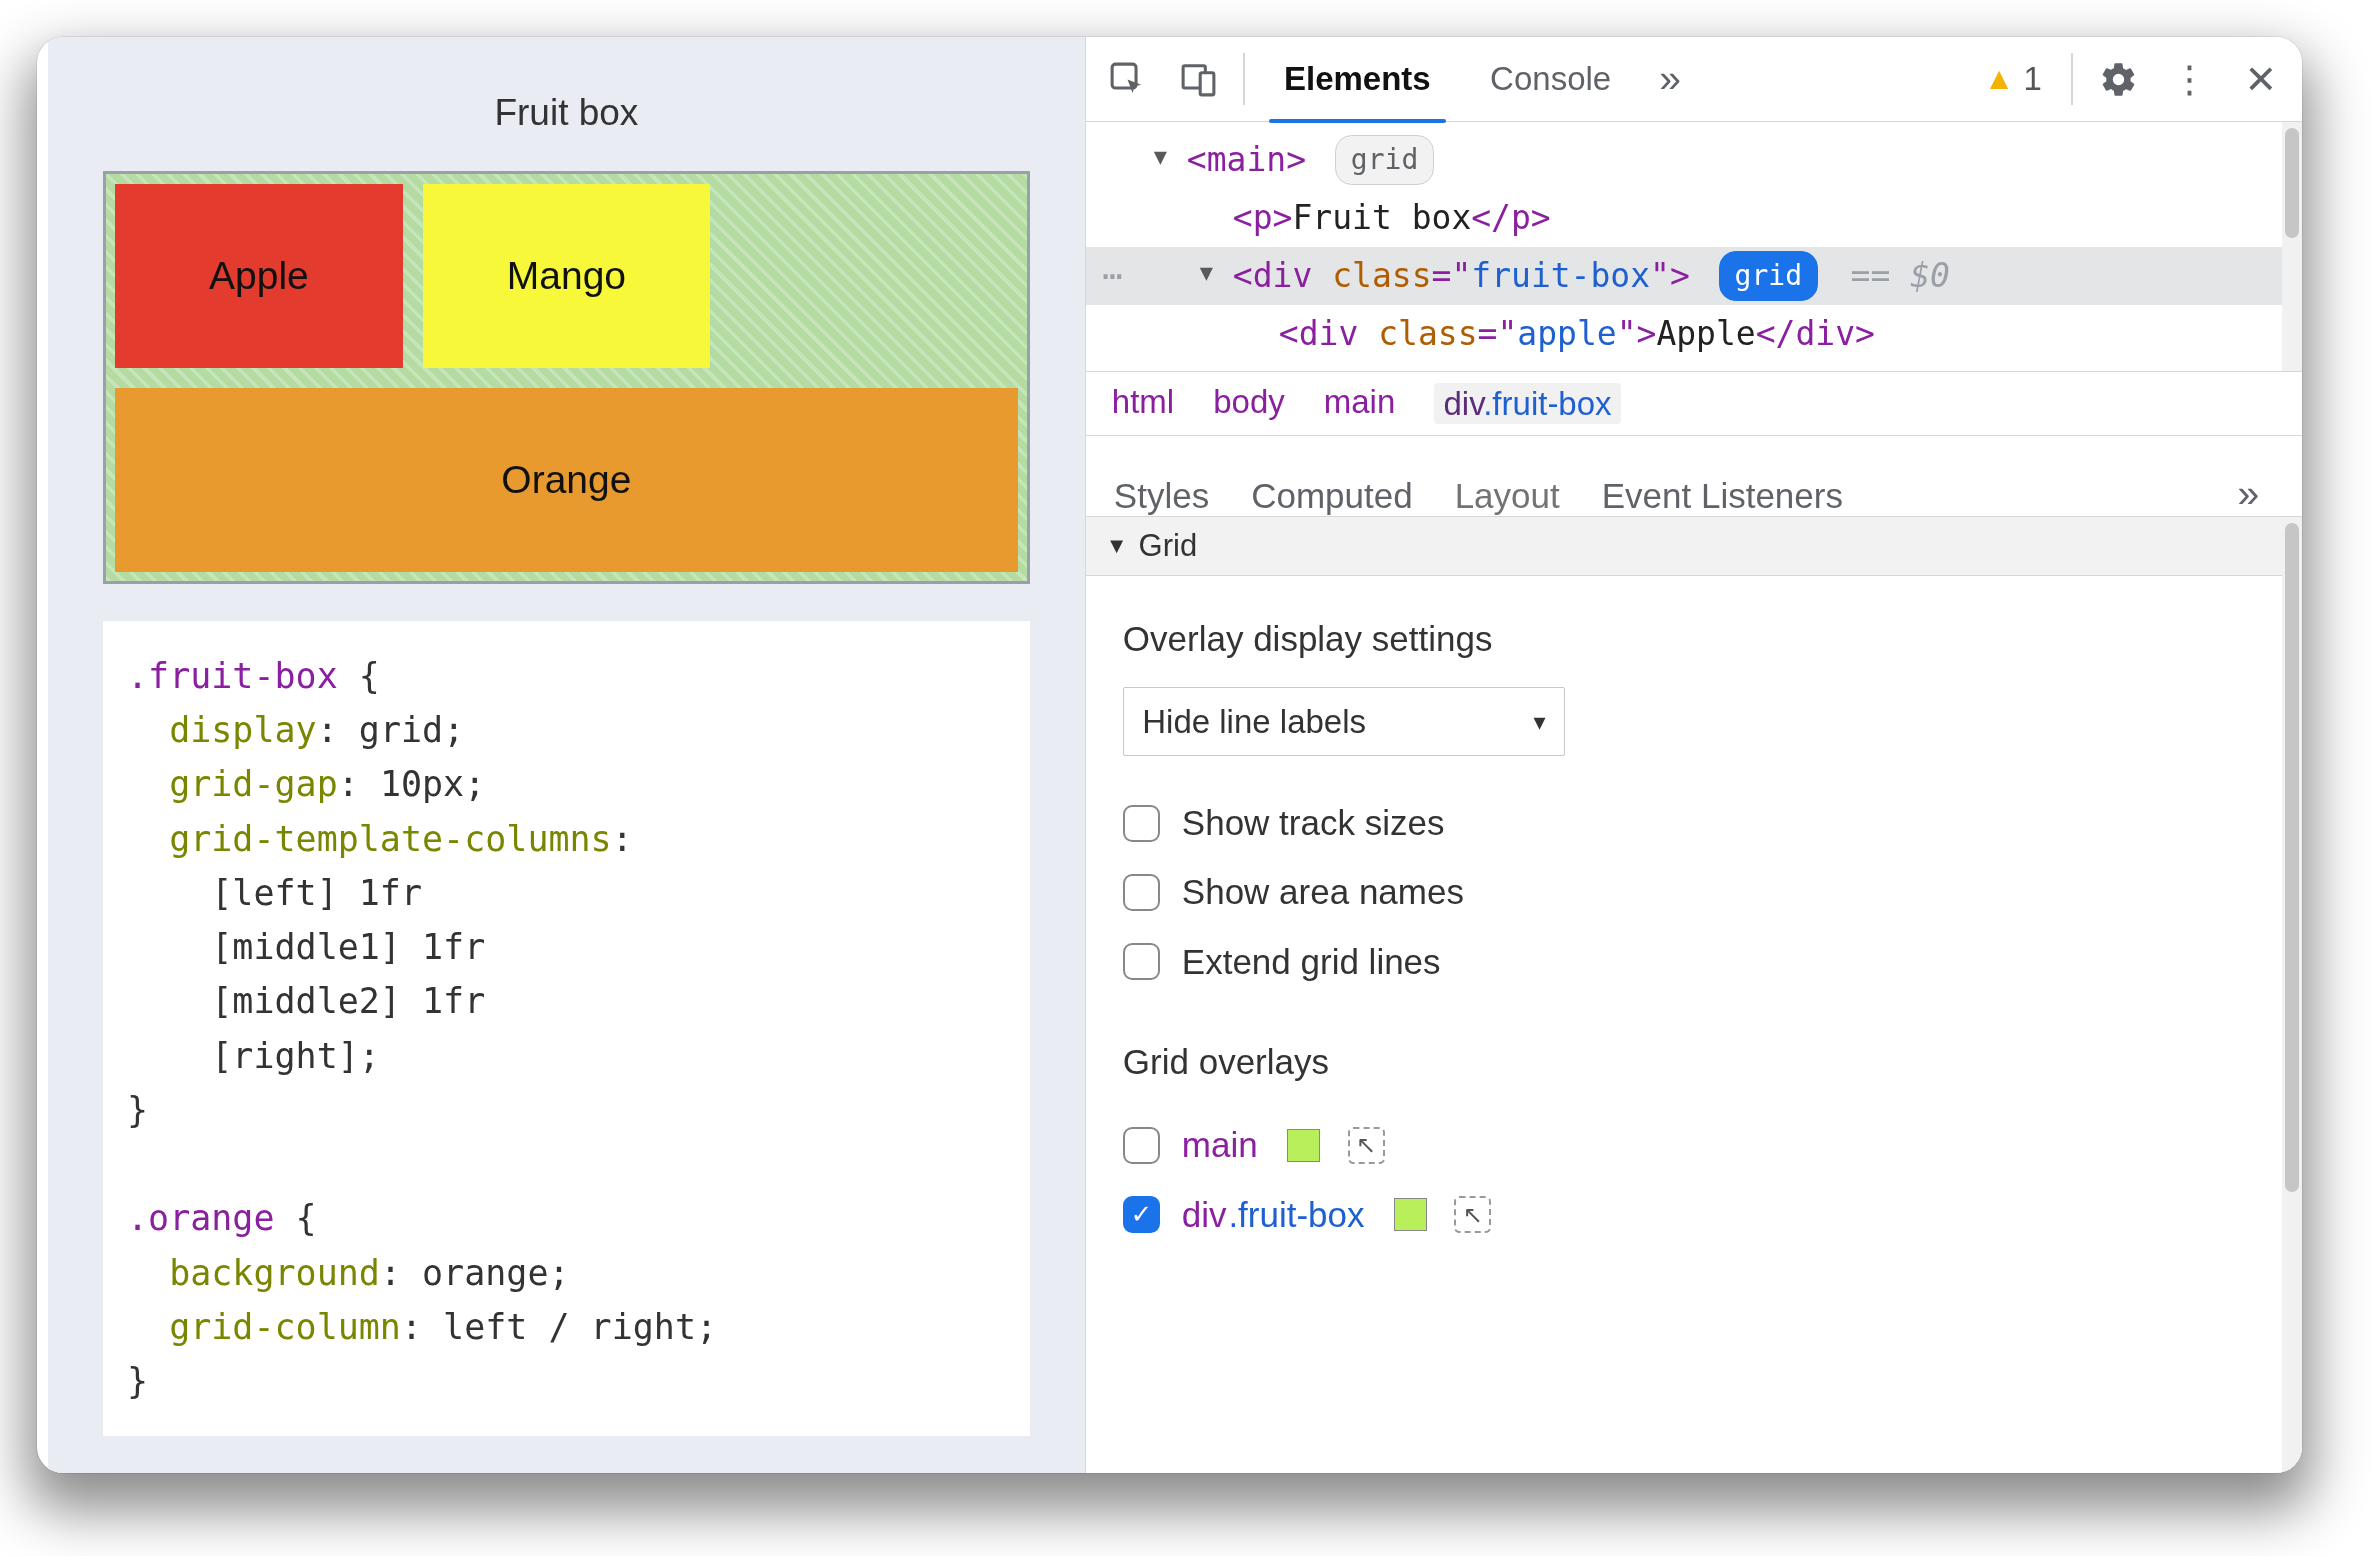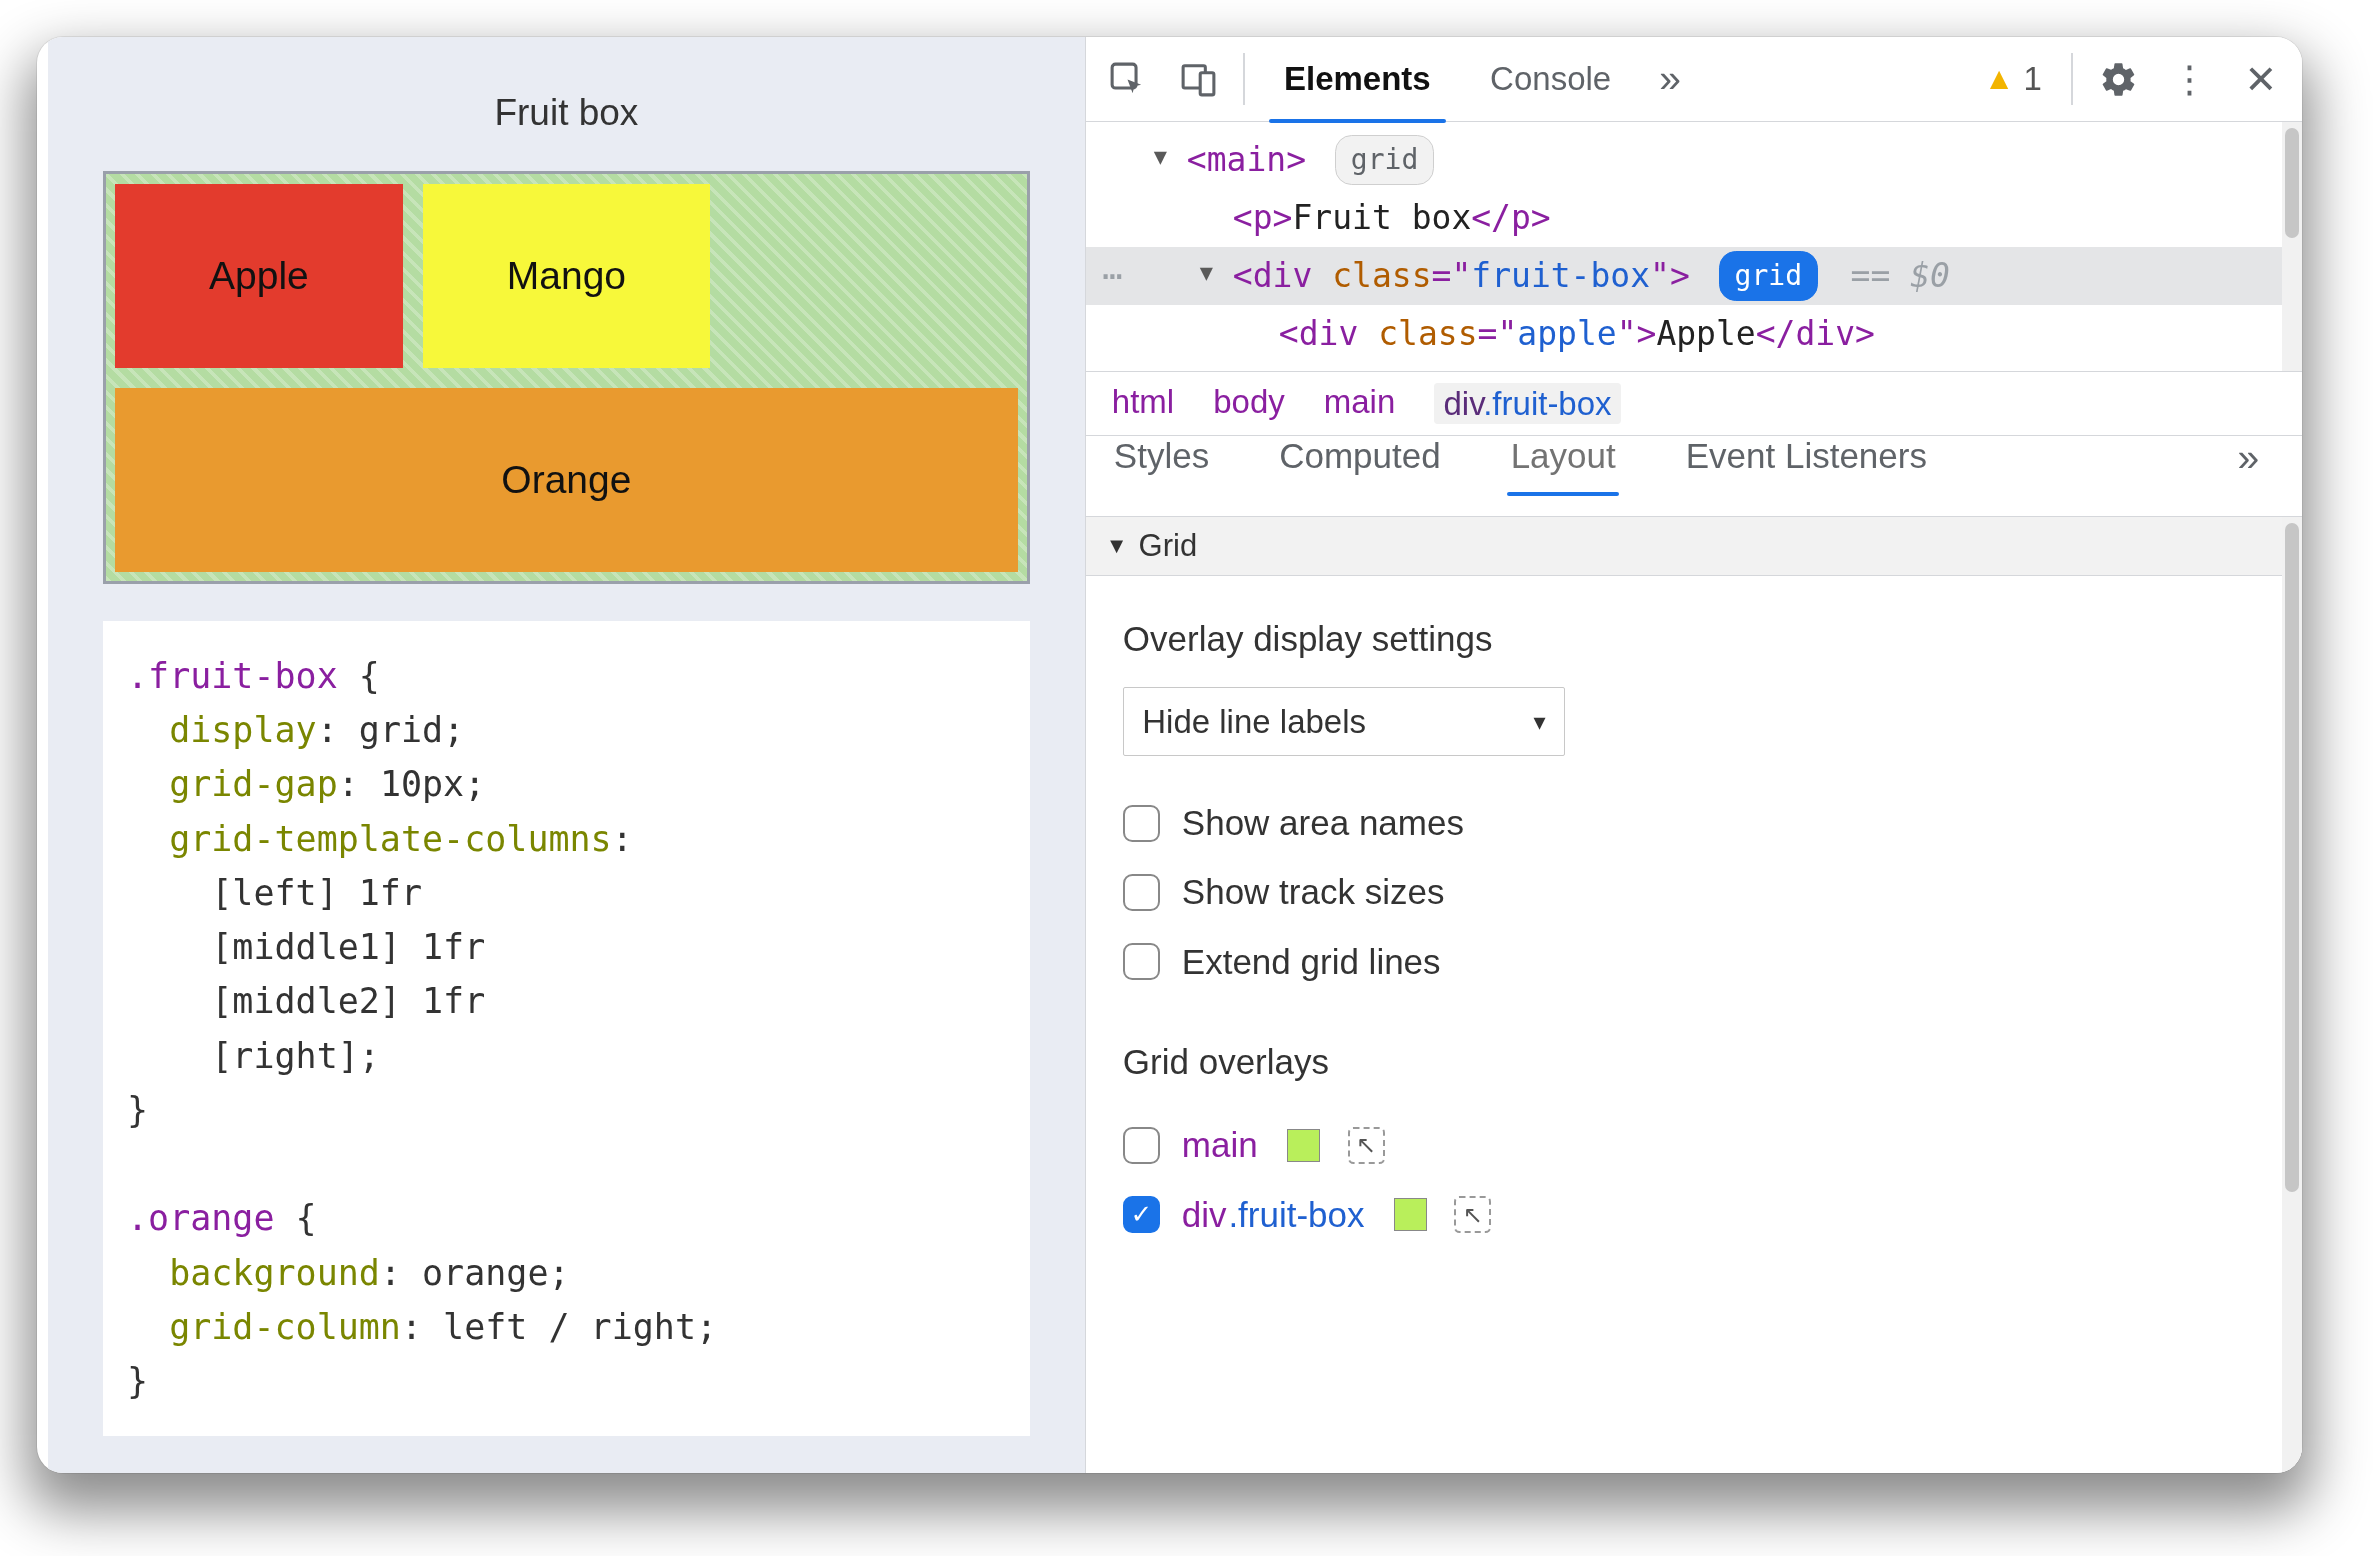--- a/index.html
+++ b/index.html
@@ -154,21 +154,21 @@
     border-top:1.8px solid #d5d7db;
     border-bottom:1.8px solid #d5d7db;
     font-size:33px;
     color:#8a1fa0;
   }
   .dom-crumbs .crumb.active { background:#f1f1f1; color:#5a2c79; padding:1.8px 9.2px; border-radius:3.7px;}
   .dom-crumbs .crumb .cls { color:#1f60d0; }
 
   
   .dt-subtabs {
-    display:flex; align-items:flex-start; gap:70px;
+    display:flex; align-items:flex-end; gap:42px;
     padding:0 28px;
     height:81px;
     border-bottom:1.8px solid #d5d7db;
     font-size:35px; color:#5f6368;
     position:relative;
   }
   .dt-subtabs .stab.active { color:#737373; position:relative; }
   .dt-subtabs .stab.active::after{
     content:""; position:absolute; left:-3.7px; right:-3.7px; bottom:-20px;
     height:4.6px; background:#1a73e8; border-radius:2.8px;
@@ -350,25 +350,25 @@
       <div class="layout-body">
         <div class="subhead">Overlay display settings</div>
 
         <div class="select-wrap">
           <span>Hide line labels</span>
           <span class="caret">▾</span>
         </div>
 
         <div class="chkrow">
           <span class="chkbox"></span>
+          <span>Show track sizes</span>
+        </div>
+        <div class="chkrow">
+          <span class="chkbox"></span>
           <span>Show area names</span>
-        </div>
-        <div class="chkrow">
-          <span class="chkbox"></span>
-          <span>Show track sizes</span>
         </div>
         <div class="chkrow">
           <span class="chkbox"></span>
           <span>Extend grid lines</span>
         </div>
 
         <div class="subhead" style="margin-top:46px">Grid overlays</div>
 
         <div class="chkrow">
           <span class="chkbox"></span>

